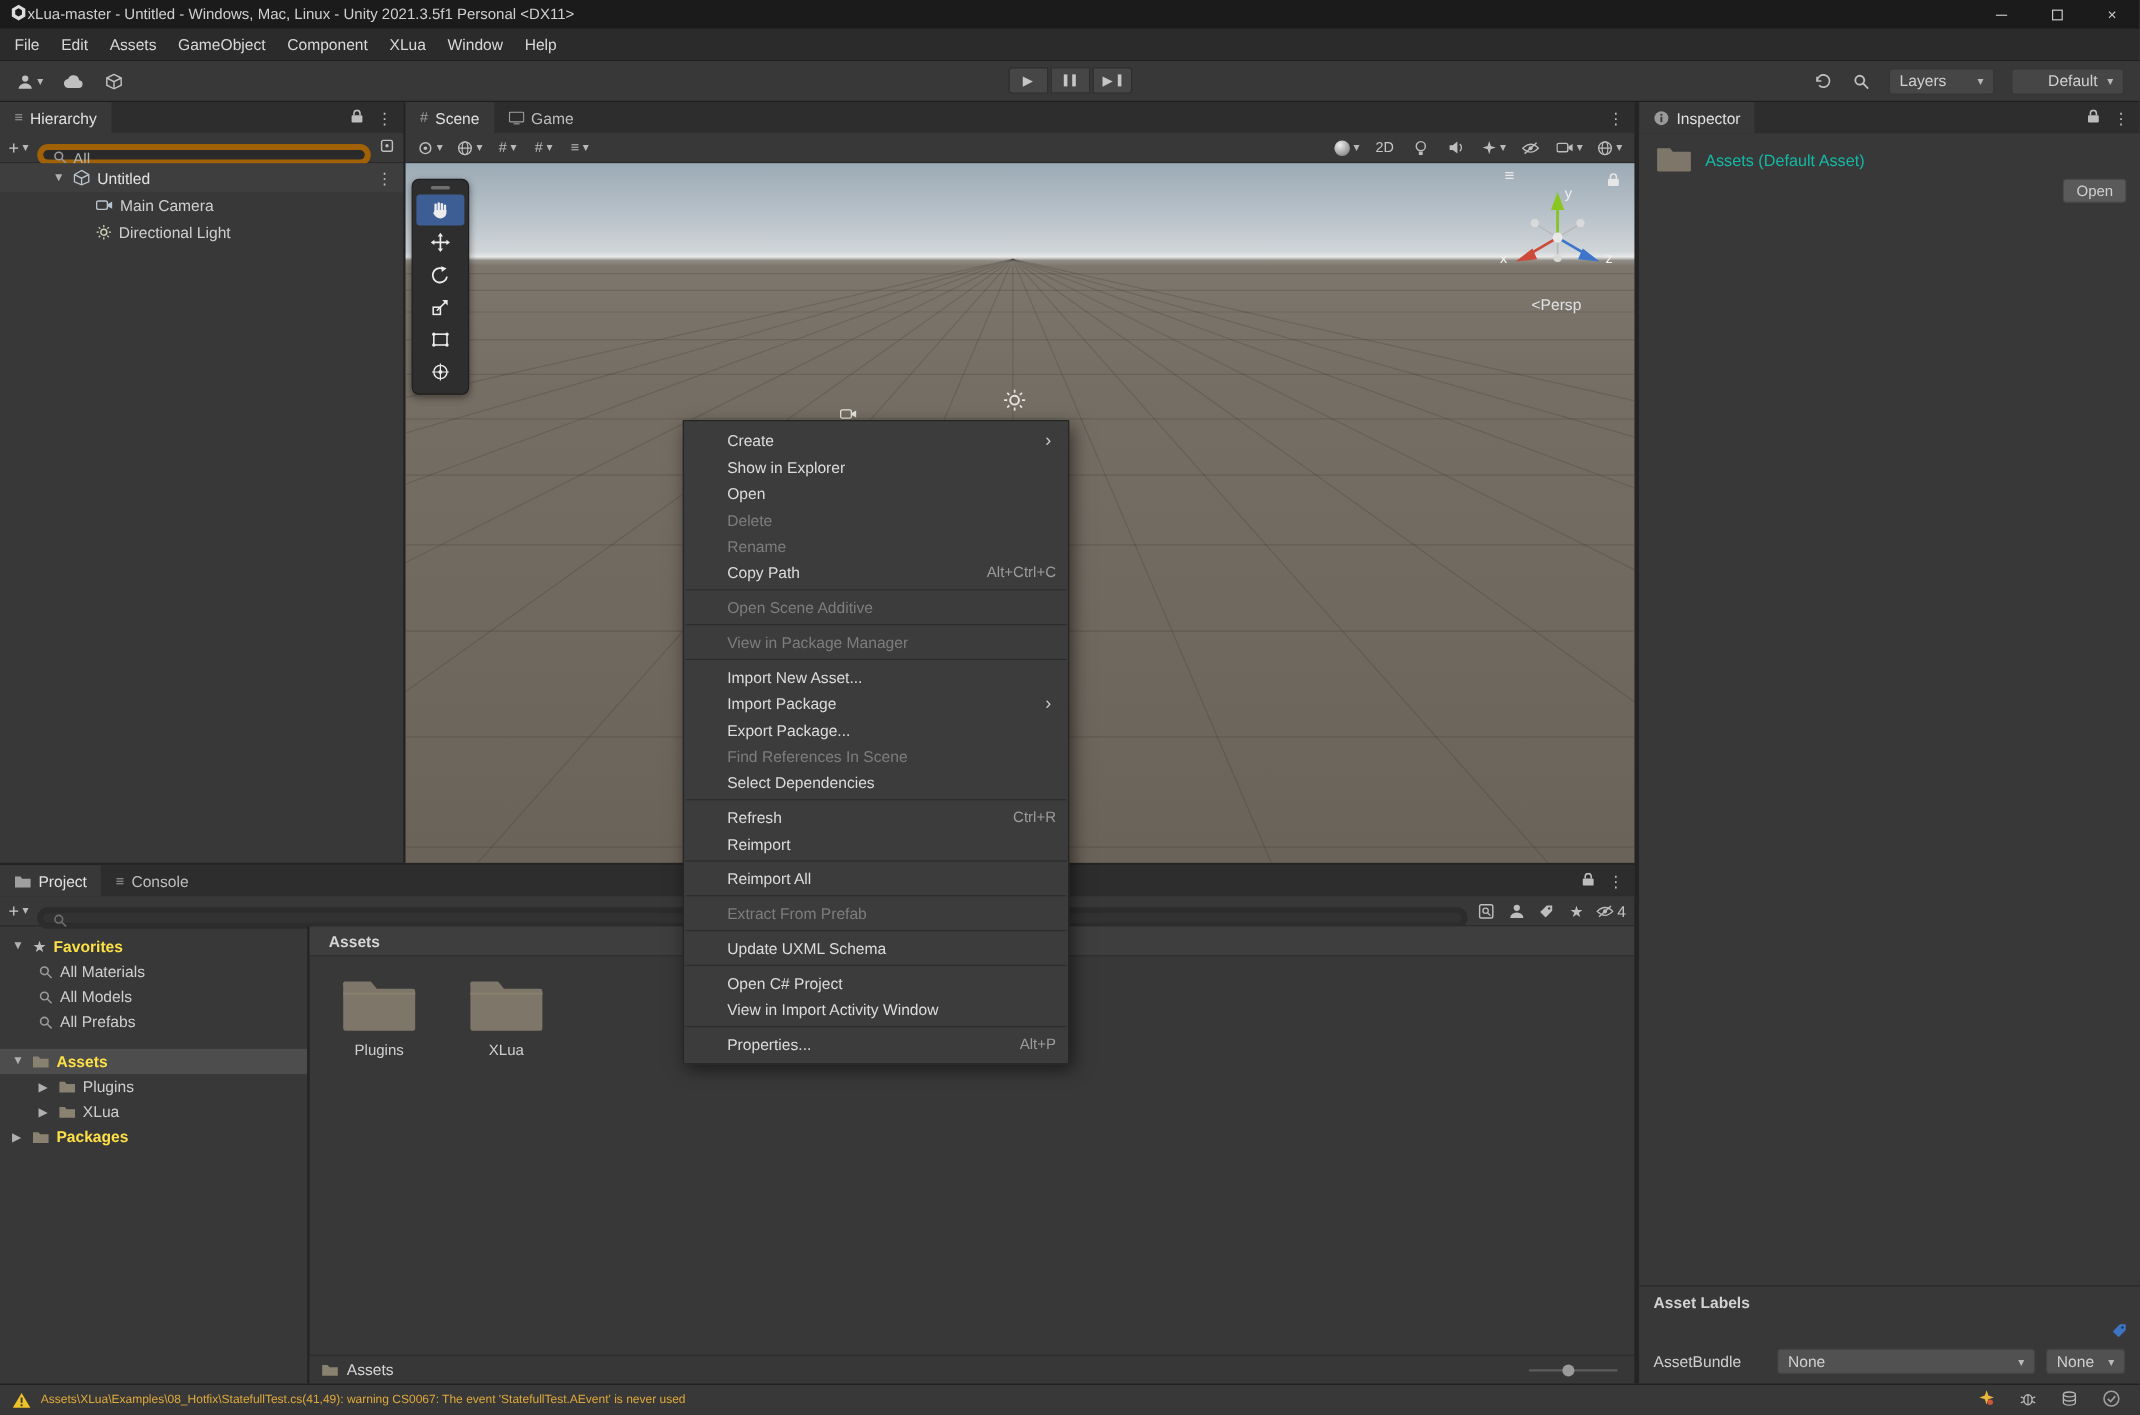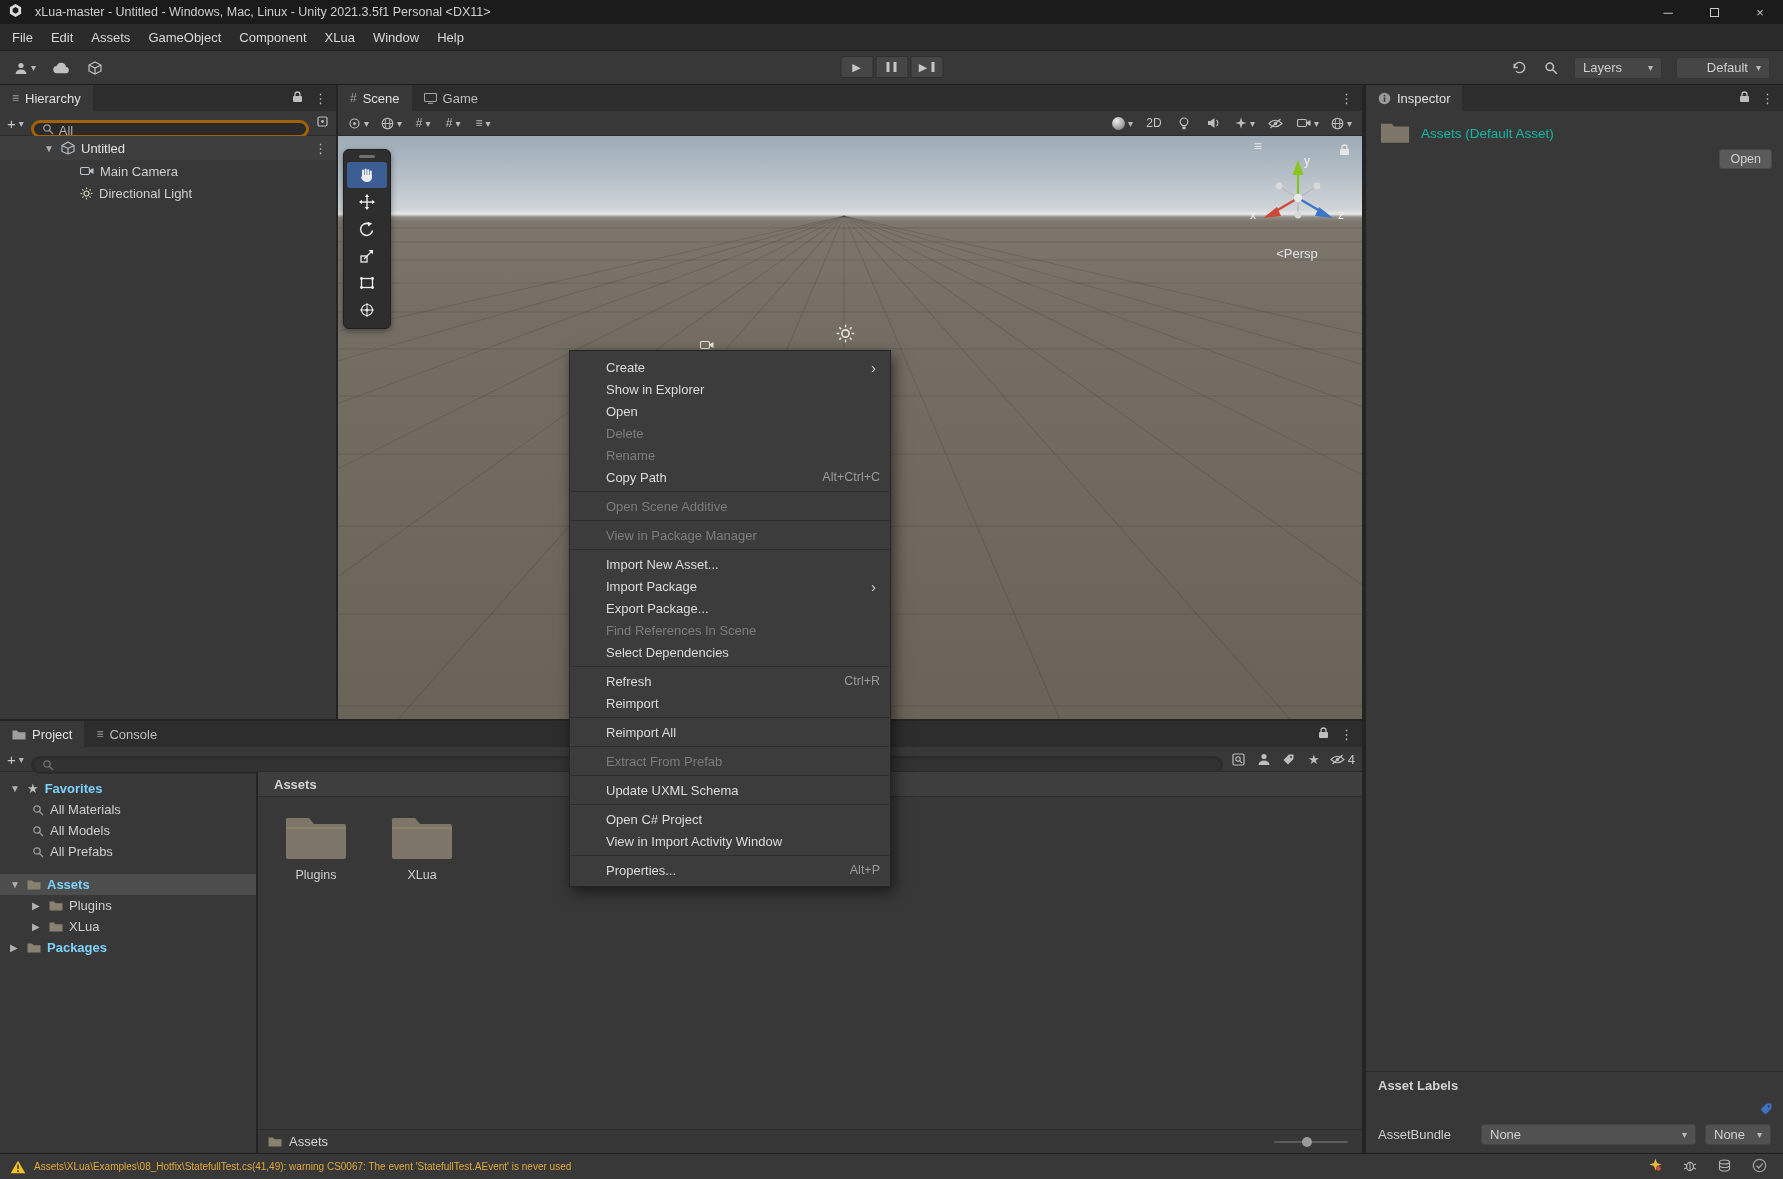--- a/index.html
+++ b/index.html
@@ -1,21 +1,21 @@
 <!DOCTYPE html>
 <html><head>
 <meta charset="utf-8">
 <style>
 * { box-sizing:border-box; margin:0; padding:0; }
 html,body { width:1783px; height:1179px; }
 body { font-family:"Liberation Sans", sans-serif; font-size:13px; color:#d4d4d4; background:#383838; overflow:hidden; }
 .root { position:relative; width:1783px; height:1179px; background:#383838; }
 
 
-.title-bar { height:24px; background:#1b1b1b; display:flex; align-items:center; padding-left:8px; gap:12px; }
+.title-bar { height:24px; background:#1b1b1b; display:flex; align-items:center; padding-left:8px; gap:0; }
 .title-text { font-size:12.5px; color:#cfcfcf; white-space:nowrap; }
 .win-controls { margin-left:auto; display:flex; height:100%; }
 .win-btn { width:46px; display:flex; align-items:center; justify-content:center; color:#c9c9c9; font-size:13px; cursor:default; }
 .maxbox { width:9px; height:9px; border:1.2px solid #c9c9c9; display:inline-block; }
 
 
 .menu-bar { height:27px; background:#2b2b2b; display:flex; align-items:stretch; padding-left:3px; border-bottom:1px solid #202020; }
 .menu-item { display:flex; align-items:center; padding:0 9px; color:#d8d8d8; }
 
 
@@ -49,21 +49,21 @@
 .tab { display:flex; align-items:center; gap:6px; padding:0 12px; color:#bdbdbd; }
 .tab.active { background:#383838; color:#e0e0e0; }
 .tab .ticon { color:#9f9f9f; font-size:12px; display:inline-flex; }
 .strip-icons { margin-left:auto; display:flex; align-items:center; gap:11px; padding-right:9px; color:#bdbdbd; }
 .more-glyph { font-size:13px; color:#bdbdbd; }
 
 
 .panel-toolbar { height:25px; background:#383838; border-bottom:1px solid #2a2a2a; display:flex; align-items:center; padding:0 7px; gap:7px; flex-shrink:0; }
 .plus-dd { display:flex; align-items:center; gap:3px; color:#c8c8c8; }
 .plus-glyph { font-size:15px; line-height:1; }
-.search-field { flex:1; height:18px; background:#2a2a2a; border:3px solid #a16207; border-radius:9px; display:flex; align-items:flex-start; gap:5px; padding:0 8px; color:#b0b0b0;margin-top:12px; }
+.search-field { flex:1; height:18px; background:#2a2a2a; border:5px solid #a16207; border-radius:9px; display:flex; align-items:flex-start; gap:5px; padding:0 8px; color:#b0b0b0;margin-top:12px; }
 .search-field.faint { background:#323232; border-color:#2c2c2c; color:#7a7a7a; }
 
 
 .h-scene-row { height:24px; display:flex; align-items:center; background:#3e3e3e; padding-left:44px; gap:6px; color:#e2e2e2; }
 .tri { color:#b0b0b0; font-size:10px; width:11px; display:inline-block; }
 .row-more { margin-left:auto; padding-right:9px; }
 .tree-row { height:22px; display:flex; align-items:center; gap:6px; padding-left:80px; color:#cfcfcf; }
 
 
 .sv-toolbar { height:25px; background:#383838; border-bottom:1px solid #2a2a2a; display:flex; align-items:center; padding:0 10px; gap:12px; flex-shrink:0; }
@@ -87,21 +87,21 @@
 .persp-label { position:absolute; right:22px; top:110px; width:86px; text-align:center; color:#dfe2e4; font-size:13px; }
 .scene-sun { position:absolute; left:498px; top:188px; opacity:.9; }
 .scene-cam { position:absolute; left:362px; top:202px; opacity:.9; }
 
 
 .proj-body { flex:1; display:flex; min-height:0; }
 .proj-tree { width:258px; border-right:2px solid #242424; padding-top:6px; overflow:hidden; }
 .pt-row { height:21px; display:flex; align-items:center; gap:6px; padding-left:10px; color:#cfcfcf; white-space:nowrap; }
 .pt-row.child { padding-left:32px; }
 .pt-row.selected { background:#4d4d4d; }
-.pt-row .bold { font-weight:bold; color:#7dd3fc; }
+.pt-row .bold { font-weight:bold; color:#fde047; }
 .pt-gap { height:12px; }
 .proj-main { flex:1; display:flex; flex-direction:column; min-width:0; }
 .pm-header { height:25px; background:#3e3e3e; border-bottom:1px solid #2e2e2e; display:flex; align-items:center; padding:0 16px; font-weight:bold; color:#d6d6d6; flex-shrink:0; }
 .pm-content { flex:1; display:flex; align-items:flex-start; padding:16px 12px; gap:14px; }
 .folder-tile { width:92px; display:flex; flex-direction:column; align-items:center; gap:5px; }
 .folder-tile .flabel { color:#cfcfcf; font-size:12.5px; }
 .pm-footer { height:24px; background:#373737; border-top:1px solid #2c2c2c; display:flex; align-items:center; gap:7px; padding:0 10px; flex-shrink:0; }
 .zoom-slider { margin-left:auto; width:74px; display:flex; align-items:center; margin-right:4px; }
 .zoom-track { flex:1; height:2px; background:#5c5c5c; position:relative; border-radius:1px; }
 .zoom-handle { position:absolute; left:38%; top:-4px; width:10px; height:10px; border-radius:50%; background:#9a9a9a; }

